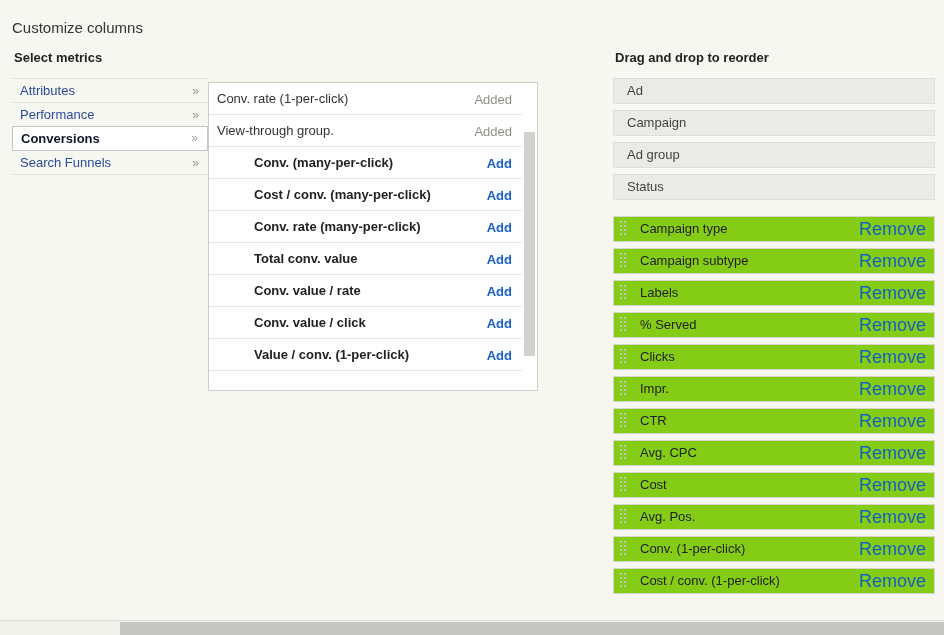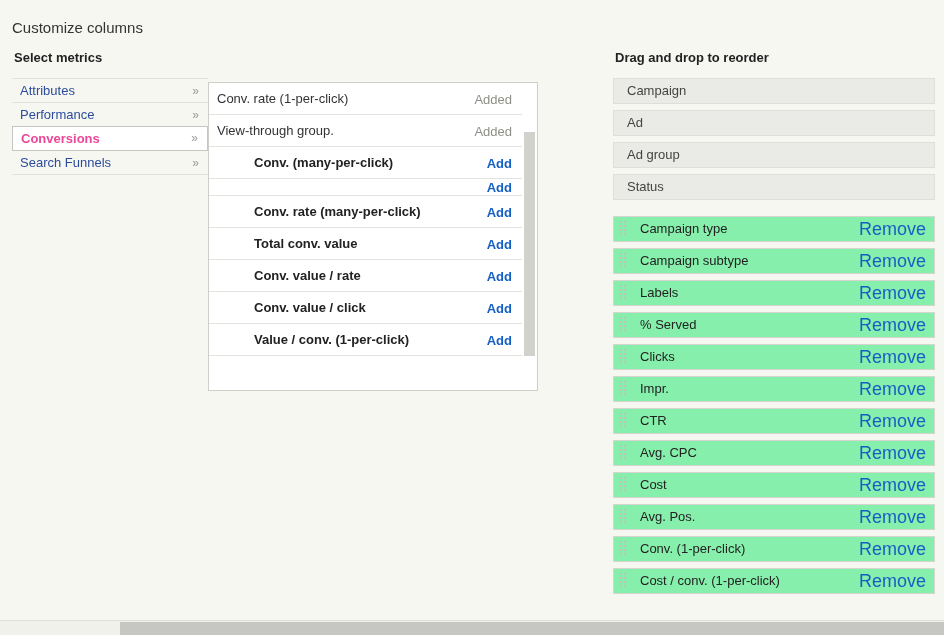--- a/index.html
+++ b/index.html
@@ -73,21 +73,21 @@
   }
   .cat-item.selected {
     background: #ffffff;
     border: 1px solid #c6c6c0;
     height: 25px;
     line-height: 23px;
     margin-top: -1px;
   }
   .cat-item.selected .cat-label {
     font-weight: bold;
-    color: #ec4899;
+    color: #0f172a;
   }
   .cat-item.selected .chevron {
     line-height: 23px;
   }
 
   
   .metrics-panel {
     position: absolute;
     left: 208px;
     top: 82px;
@@ -188,21 +188,21 @@
     box-sizing: border-box;
     font-size: 13px;
   }
   .reorder-item.locked {
     background: #eaeae6;
     border: 1px solid #dededa;
     padding-left: 13px;
     color: #444444;
   }
   .reorder-item.draggable {
-    background: #86efac;
+    background: #84cc16;
     border: 1px solid #d5d5d0;
     padding-left: 26px;
     color: #222222;
     cursor: move;
   }
   .reorder-item .item-label {
     display: inline-block;
     vertical-align: top;
     line-height: 24px;
   }
@@ -284,20 +284,21 @@
       </div>
       <div class="metric-row added">
         <span class="metric-name">View-through group.</span>
         <span class="metric-action">Added</span>
       </div>
       <div class="metric-row available">
         <span class="metric-name">Conv. (many-per-click)</span>
         <span class="metric-action">Add</span>
       </div>
       <div class="metric-row available">
+        <span class="metric-name">Cost / conv. (many-per-click)</span>
         <span class="metric-action">Add</span>
       </div>
       <div class="metric-row available">
         <span class="metric-name">Conv. rate (many-per-click)</span>
         <span class="metric-action">Add</span>
       </div>
       <div class="metric-row available">
         <span class="metric-name">Total conv. value</span>
         <span class="metric-action">Add</span>
       </div>
@@ -315,22 +316,22 @@
       </div>
     </div>
   <div class="v-scroll-track">
     <div class="v-scroll-thumb"></div>
   </div>
 </div>
 
 <div class="right-col">
   <div class="section-heading">Drag and drop to reorder</div>
   <ul class="reorder-list" id="reorder-list">
+      <li class="reorder-item locked"><span class="item-label">Ad</span></li>
       <li class="reorder-item locked"><span class="item-label">Campaign</span></li>
-      <li class="reorder-item locked"><span class="item-label">Ad</span></li>
       <li class="reorder-item locked"><span class="item-label">Ad group</span></li>
       <li class="reorder-item locked"><span class="item-label">Status</span></li>
       <li class="group-gap"></li>
       <li class="reorder-item draggable"><span class="drag-handle">
           <i style="left: 0px; top: 0px;"></i>
           <i style="left: 4px; top: 0px;"></i>
           <i style="left: 0px; top: 4px;"></i>
           <i style="left: 4px; top: 4px;"></i>
           <i style="left: 0px; top: 8px;"></i>
           <i style="left: 4px; top: 8px;"></i>

